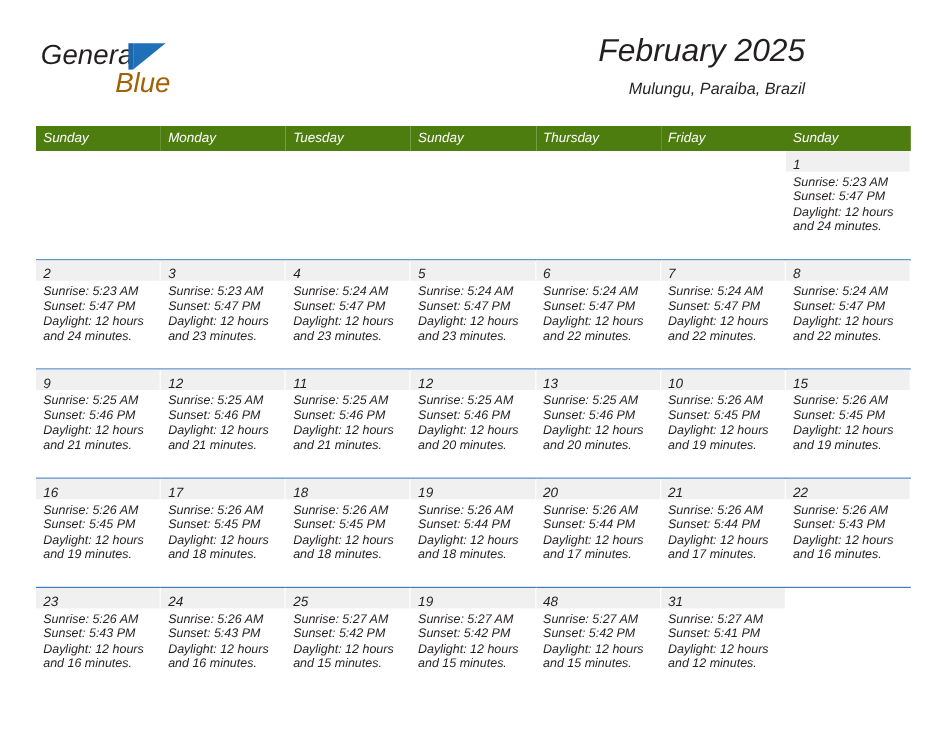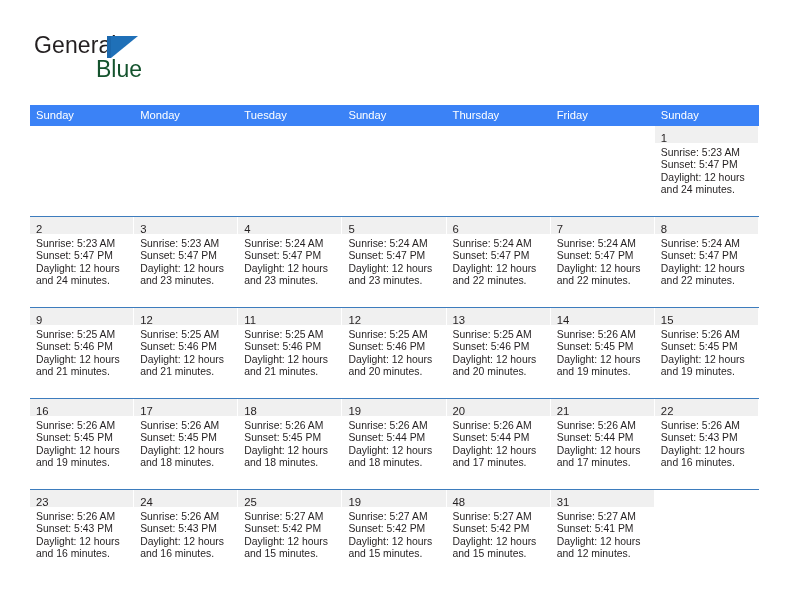--- a/index.html
+++ b/index.html
@@ -13,20 +13,21 @@
     font-family: "Liberation Sans", sans-serif;
     color: #000000;
     overflow: hidden;
   }
 
   .page {
     position: relative;
     width: 704px;
     height: 612px;
     box-sizing: border-box;
+    font-style: italic;
   }
 
   
   .header {
     position: absolute;
     left: 30px;
     top: 26px;
     right: 33px;
     height: 72px;
   }
@@ -69,21 +70,21 @@
     width: 0;
     height: 0;
     border-top: 22px solid #1f70b8;
     border-right: 27px solid transparent;
   }
   .brand-blue {
     position: absolute;
     left: 62px;
     top: 24px;
     font-size: 23px;
-    color: #14532d;
+    color: #a16207;
     line-height: 26px;
     font-family: "Liberation Sans", sans-serif;
   }
 
   .title-block {
     position: absolute;
     right: 0;
     top: 0;
     text-align: right;
   }
@@ -106,21 +107,21 @@
   
   .calendar {
     position: absolute;
     left: 30px;
     top: 105px;
     width: 729px;
     border-collapse: collapse;
     table-layout: fixed;
   }
   .calendar th {
-    background: #3b82f6;
+    background: #4d7c0f;
     color: #ffffff;
     font-size: 11.2px;
     font-weight: normal;
     text-align: left;
     padding: 4px 0 5px 6px;
     height: 11px;
     border: none;
     font-family: "Liberation Sans", sans-serif;
   }
   .calendar td {
@@ -178,20 +179,22 @@
     <div class="brand">
       <span class="brand-general">General</span>
       <span class="brand-mark">
         <span class="bar"></span>
         <span class="tri"></span>
       </span>
       <span class="brand-blue">Blue</span>
     </div>
 
     <div class="title-block">
+      <div class="cal-title">February 2025</div>
+      <div class="cal-subtitle">Mulungu, Paraiba, Brazil</div>
     </div>
 
   </div>
 
   <table class="calendar">
     <thead>
       <tr>
         <th>Sunday</th>
         <th>Monday</th>
         <th>Tuesday</th>
@@ -375,21 +378,21 @@
               <div class="cell-lines">
                 <div>Sunrise: 5:25 AM</div>
                 <div>Sunset: 5:46 PM</div>
                 <div>Daylight: 12 hours</div>
                 <div>and 20 minutes.</div>
               </div>
             </div>
           </td>
           <td>
             <div class="cell-inner">
-              <div class="daynum-band"><span class="daynum">14</span></div>
+              <div class="daynum-band"><span class="daynum">10</span></div>
               <div class="cell-lines">
                 <div>Sunrise: 5:26 AM</div>
                 <div>Sunset: 5:45 PM</div>
                 <div>Daylight: 12 hours</div>
                 <div>and 19 minutes.</div>
               </div>
             </div>
           </td>
           <td>
             <div class="cell-inner">

